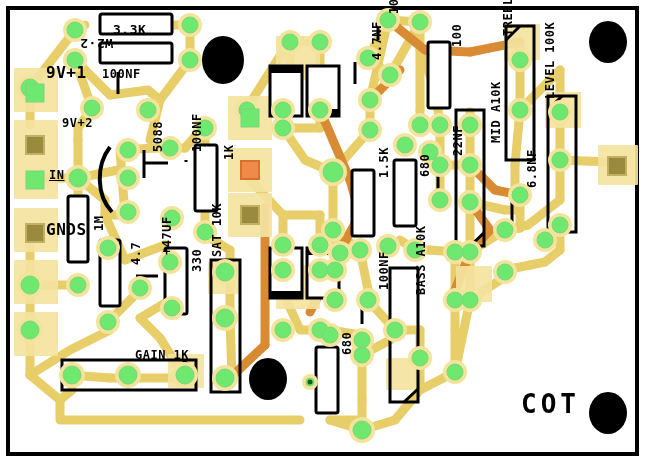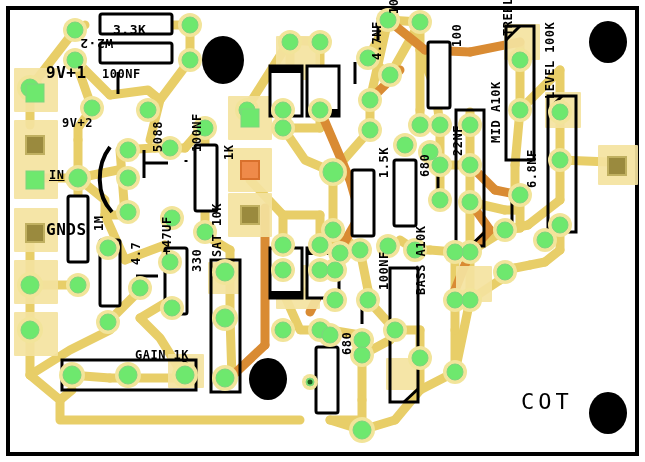--- a/index.html
+++ b/index.html
@@ -543,16 +543,16 @@
       <div class="lbl" style="left: 377px; top: 178px; font-size: 12px; transform: rotate(90deg) scale(-1, -1);">1.5K</div>
       <div class="lbl" style="left: 418px; top: 177px; font-size: 12px; transform: rotate(90deg) scale(-1, -1);">680</div>
       <div class="lbl" style="left: 451px; top: 156px; font-size: 12px; transform: rotate(90deg) scale(-1, -1);">22NF</div>
       <div class="lbl" style="left: 501px; top: 36px; font-size: 12px; transform: rotate(90deg) scale(-1, -1);">TREBLE B10K</div>
       <div class="lbl" style="left: 489px; top: 143px; font-size: 12px; transform: rotate(90deg) scale(-1, -1);">MID A10K</div>
       <div class="lbl" style="left: 543px; top: 99px; font-size: 12px; transform: rotate(90deg) scale(-1, -1);">LEVEL 100K</div>
       <div class="lbl" style="left: 525px; top: 188px; font-size: 12px; transform: rotate(90deg) scale(-1, -1);">6.8NF</div>
       <div class="lbl" style="left: 377px; top: 290px; font-size: 12px; transform: rotate(90deg) scale(-1, -1);">100NF</div>
       <div class="lbl" style="left: 414px; top: 295px; font-size: 12px; transform: rotate(90deg) scale(-1, -1);">BASS A10K</div>
       <div class="lbl" style="left: 340px; top: 355px; font-size: 12px; transform: rotate(90deg) scale(-1, -1);">680</div>
-      <div class="lbl" style="left: 521px; top: 389px; font-size: 22px; letter-spacing: 4px; font-weight: 400;">COT</div>
+      <div class="lbl" style="left: 521px; top: 389px; font-size: 26px; letter-spacing: 4px; font-weight: 700;">COT</div>
     </div>
 
 </div>
 
 </body></html>

